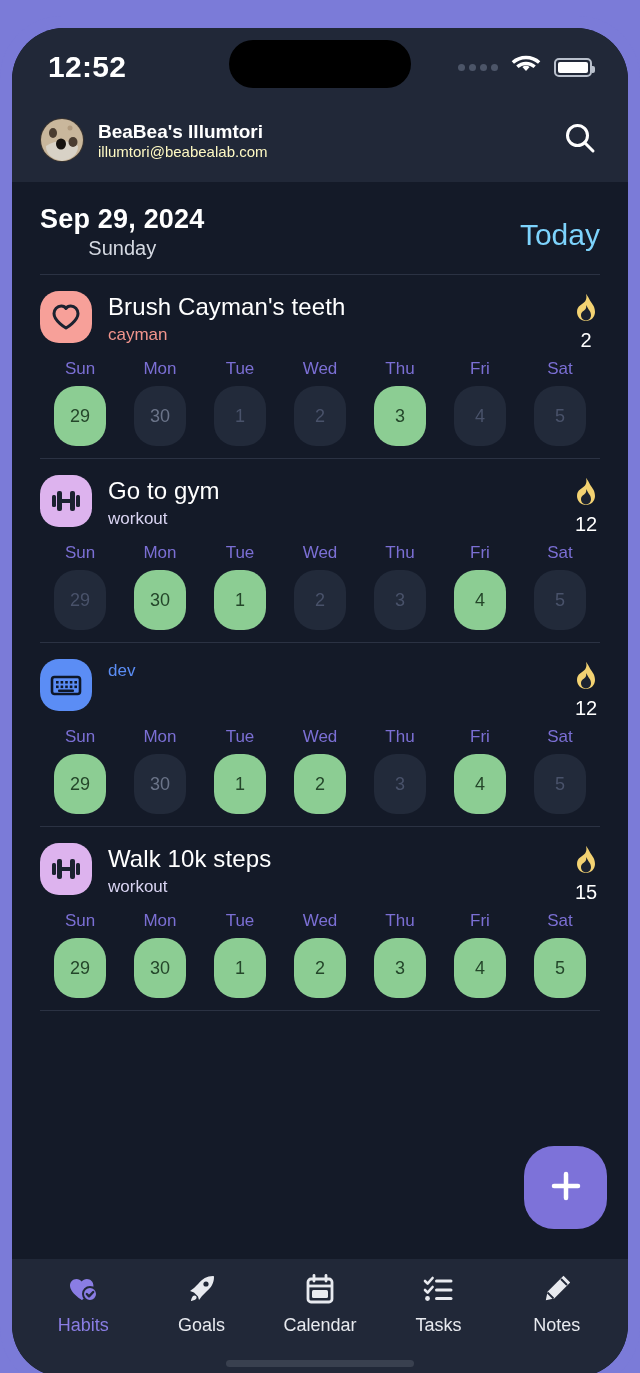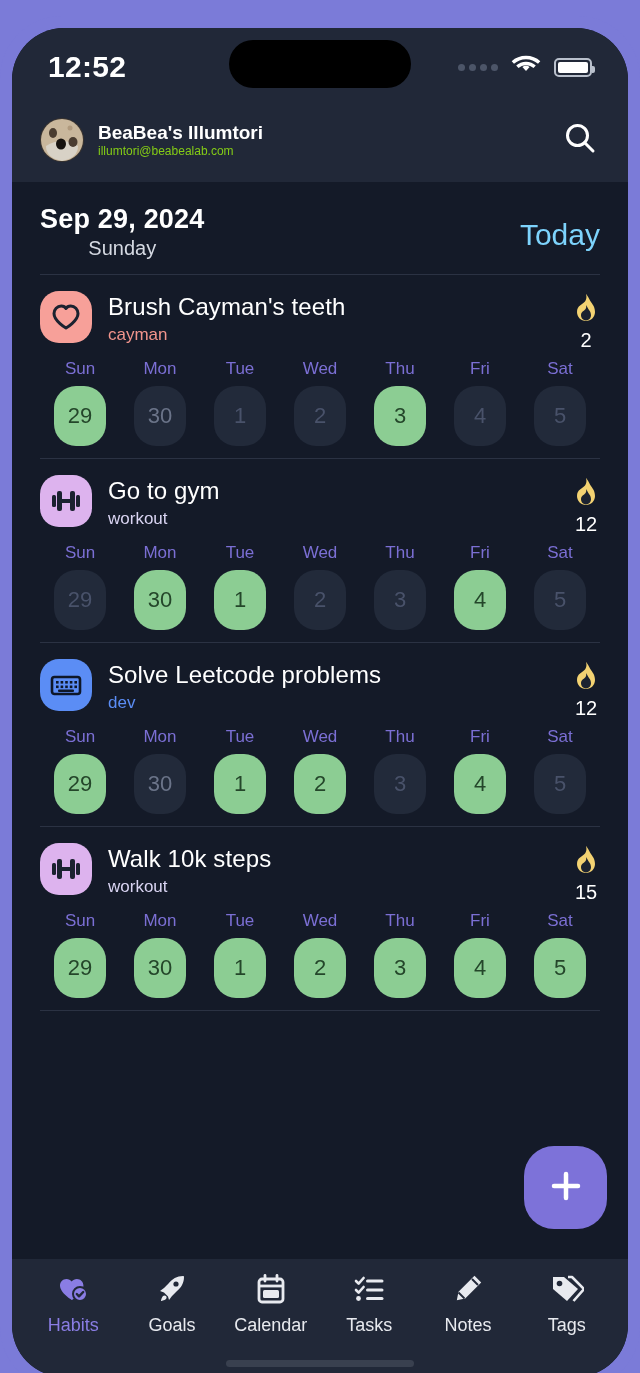--- a/index.html
+++ b/index.html
@@ -68,21 +68,21 @@
     padding: 0 28px 8px 28px;
     gap: 14px;
   }
   .avatar {
     width: 44px; height: 44px; border-radius: 50%;
     flex: 0 0 44px; overflow: hidden;
     background: #3a3430;
   }
   .account-text { display: flex; flex-direction: column; justify-content: center; gap: 0; }
   .account-name { color: #fff; font-size: 19px; font-weight: bold; }
-  .account-email { color: #84cc16; font-size: 12px; }
+  .account-email { color: #fef9c3; font-size: 15px; }
   .search-btn { margin-left: auto; width: 40px; height: 40px; display: flex; align-items: center; justify-content: center; }
 
   
   .content { flex: 1 1 auto; background: #141a28; overflow: hidden; position: relative; }
 
   .date-header {
     padding: 22px 28px 14px 28px;
     display: flex; align-items: flex-start;
   }
   .date-main { display: flex; flex-direction: column; gap: 2px; text-align: center; }
@@ -105,21 +105,21 @@
   .streak { margin-left: auto; display: flex; flex-direction: column; align-items: center; gap: 2px; padding-top: 2px; }
   .streak-count { color: #fff; font-size: 20px; }
 
   .week { display: flex; margin-top: 7px; }
   .day { flex: 1 1 0; display: flex; flex-direction: column; align-items: center; gap: 7px; }
   .day-label { font-size: 17px; color: #7b6fd4; }
   .day-cell {
     width: 52px; height: 60px;
     border-radius: 22px;
     display: flex; align-items: center; justify-content: center;
-    font-size: 22px;
+    font-size: 18px;
   }
   .day-cell.done { background: #8ccd93; color: #24462a; }
   .day-cell.miss { background: #222a3a; color: #49526a; }
   .day-cell.miss-dim { background: #222a3a; color: #6b7489; }
 
   
   .fab {
     position: absolute; right: 21px; bottom: 30px;
     width: 83px; height: 83px;
     background: #7d72d9;
@@ -339,21 +339,20 @@
                       <rect x="7" y="17.5" width="2.6" height="2.6"></rect>
                       <rect x="11.6" y="17.5" width="2.6" height="2.6"></rect>
                       <rect x="16.2" y="17.5" width="2.6" height="2.6"></rect>
                       <rect x="20.8" y="17.5" width="2.6" height="2.6"></rect>
                       <rect x="25.4" y="17.5" width="2.6" height="2.6"></rect>
                       <rect x="9" y="21.5" width="16" height="2.6" rx="1"></rect>
                     </g>
                   </svg>
                 </div>
                 <div class="habit-texts">
-                  <span class="habit-name">Solve Leetcode problems</span>
                   <span class="habit-tag" style="color:#5b8df5">dev</span>
                 </div>
                 <div class="streak">
                   <span><svg width="28" height="30" viewBox="0 0 28 30">
                       <path d="M14 1c0 0 1.5 4.5-1 7.5C10.5 11.5 5 12.5 5 19c0 5 4 9 9 9s9-4 9-9c0-6.5-4-9-5.5-12.5C16 3 14 1 14 1z" fill="#f3d272"></path>
                       <path d="M14 12c0 0 .8 2.6-.6 4.3-1.4 1.7-4.4 2.3-4.4 6 0 2.8 2.3 5.2 5 5.2s5-2.3 5-5.2c0-3.7-2.3-5.2-3.2-7.2-.9-2-1.8-3.1-1.8-3.1z" fill="#1b2230"></path>
                     </svg></span>
                   <span class="streak-count">12</span>
                 </div>
               </div>
@@ -500,25 +499,17 @@
           <span class="nav-label">Tasks</span>
         </div>
         <div class="nav-item">
           <span><svg width="32" height="32" viewBox="0 0 32 32">
               <path d="M22.5 2.8l6.7 6.7-16 16-8.4 1.7 1.7-8.4 16-16z" fill="#e8eaef"></path>
               <path d="M20 6l6 6" stroke="#212838" stroke-width="2"></path>
               <path d="M6.5 19.5l6 6" stroke="#212838" stroke-width="1.8"></path>
             </svg></span>
           <span class="nav-label">Notes</span>
         </div>
-        <div class="nav-item">
-          <span><svg width="34" height="32" viewBox="0 0 34 32">
-              <path d="M3 4h11l14 12-11 12L3 16V4z" fill="#e8eaef"></path>
-              <circle cx="9.5" cy="10.5" r="2.8" fill="#212838"></circle>
-              <path d="M18 4h4l12 12-10.5 12" fill="none" stroke="#e8eaef" stroke-width="2.6" stroke-linejoin="round"></path>
-            </svg></span>
-          <span class="nav-label">Tags</span>
-        </div>
       </div>
     <div class="home-indicator"></div>
 
   </div>
 </div>
 
 </body></html>

